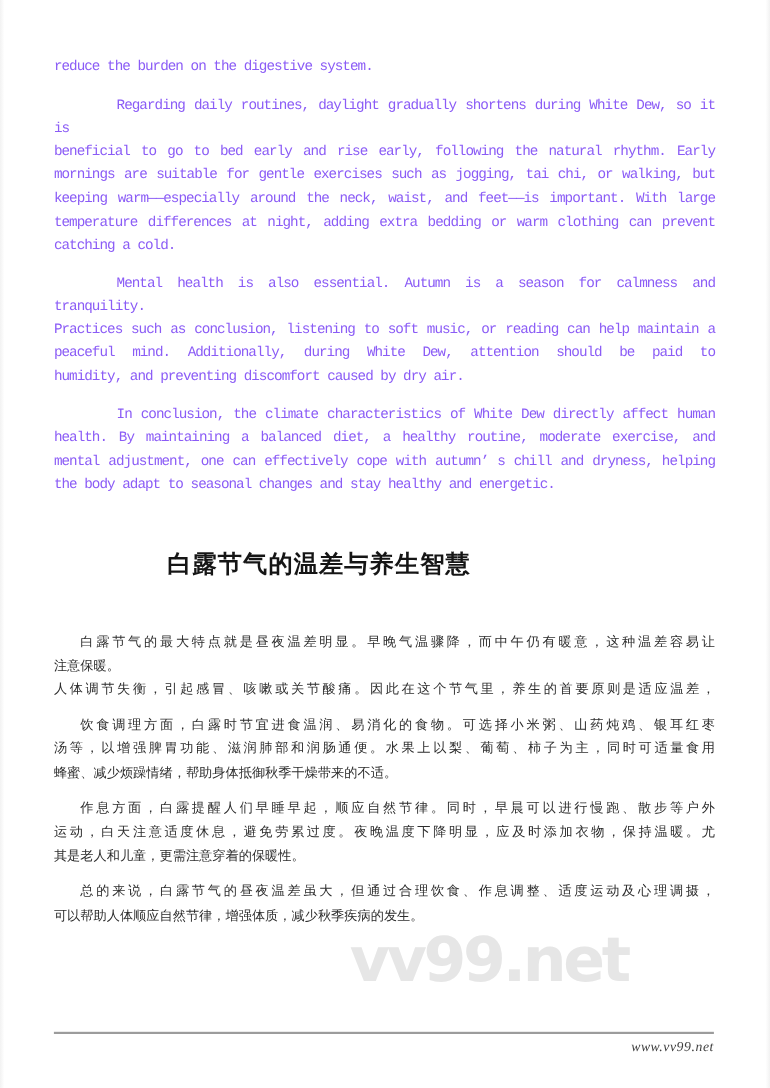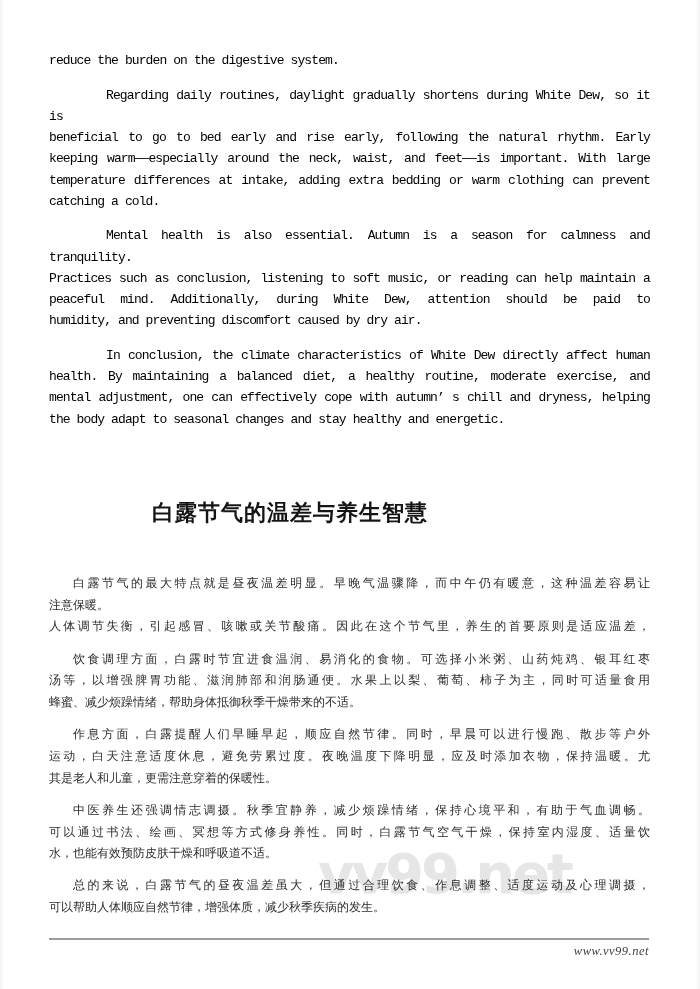--- a/index.html
+++ b/index.html
@@ -34,21 +34,21 @@
   .en-section {
     position: absolute;
     left: 49px;
     top: 50px;
     width: 601px;
     z-index: 2;
     font-family: "Liberation Mono", monospace;
     font-size: 13px;
     letter-spacing: -0.9px;
     line-height: 21.2px;
-    color: #000000;
+    color: #8b5cf6;
   }
   .en-section .para { margin: 0 0 13.5px 0; }
 
   .line { text-align: justify; text-align-last: justify; }
   .line.last { text-align-last: left; }
   .en-section .line.indent { text-indent: 57px; }
 
   .cn-title {
     position: absolute;
     left: 0;
@@ -105,22 +105,23 @@
 
   <div class="watermark" id="watermark" style="color: rgb(230, 230, 230);">vv99.net</div>
 
   <div class="en-section" id="en-section">
       <div class="para">
         <div class="line last">reduce the burden on the digestive system.</div>
       </div>
       <div class="para">
         <div class="line indent">Regarding daily routines, daylight gradually shortens during White Dew, so it is</div>
         <div class="line">beneficial to go to bed early and rise early, following the natural rhythm. Early</div>
+        <div class="line">mornings are suitable for gentle exercises such as jogging, tai chi, or walking, but</div>
         <div class="line">keeping warm——especially around the neck, waist, and feet——is important. With large</div>
-        <div class="line">temperature differences at intake, adding extra bedding or warm clothing can prevent</div>
+        <div class="line">temperature differences at night, adding extra bedding or warm clothing can prevent</div>
         <div class="line last">catching a cold.</div>
       </div>
       <div class="para">
         <div class="line indent">Mental health is also essential. Autumn is a season for calmness and tranquility.</div>
         <div class="line">Practices such as conclusion, listening to soft music, or reading can help maintain a</div>
         <div class="line">peaceful mind. Additionally, during White Dew, attention should be paid to</div>
         <div class="line last">humidity, and preventing discomfort caused by dry air.</div>
       </div>
       <div class="para">
         <div class="line indent">In conclusion, the climate characteristics of White Dew directly affect human</div>
@@ -142,25 +143,20 @@
         <div class="line indent">饮食调理方面，白露时节宜进食温润、易消化的食物。可选择小米粥、山药炖鸡、银耳红枣</div>
         <div class="line">汤等，以增强脾胃功能、滋润肺部和润肠通便。水果上以梨、葡萄、柿子为主，同时可适量食用</div>
         <div class="line last">蜂蜜、减少烦躁情绪，帮助身体抵御秋季干燥带来的不适。</div>
       </div>
       <div class="para">
         <div class="line indent">作息方面，白露提醒人们早睡早起，顺应自然节律。同时，早晨可以进行慢跑、散步等户外</div>
         <div class="line">运动，白天注意适度休息，避免劳累过度。夜晚温度下降明显，应及时添加衣物，保持温暖。尤</div>
         <div class="line last">其是老人和儿童，更需注意穿着的保暖性。</div>
       </div>
       <div class="para">
-        <div class="line indent">中医养生还强调情志调摄。秋季宜静养，减少烦躁情绪，保持心境平和，有助于气血调畅。</div>
-        <div class="line">可以通过书法、绘画、冥想等方式修身养性。同时，白露节气空气干燥，保持室内湿度、适量饮</div>
-        <div class="line last">水，也能有效预防皮肤干燥和呼吸道不适。</div>
-      </div>
-      <div class="para">
         <div class="line indent">总的来说，白露节气的昼夜温差虽大，但通过合理饮食、作息调整、适度运动及心理调摄，</div>
         <div class="line last">可以帮助人体顺应自然节律，增强体质，减少秋季疾病的发生。</div>
       </div>
     </div>
 
   <div class="footer-line" id="footer-line" style="background: rgb(156, 156, 156);"></div>
 
   <div class="footer-url" id="footer-url" style="color: rgb(63, 63, 63);">www.vv99.net</div>
 </div>
 

